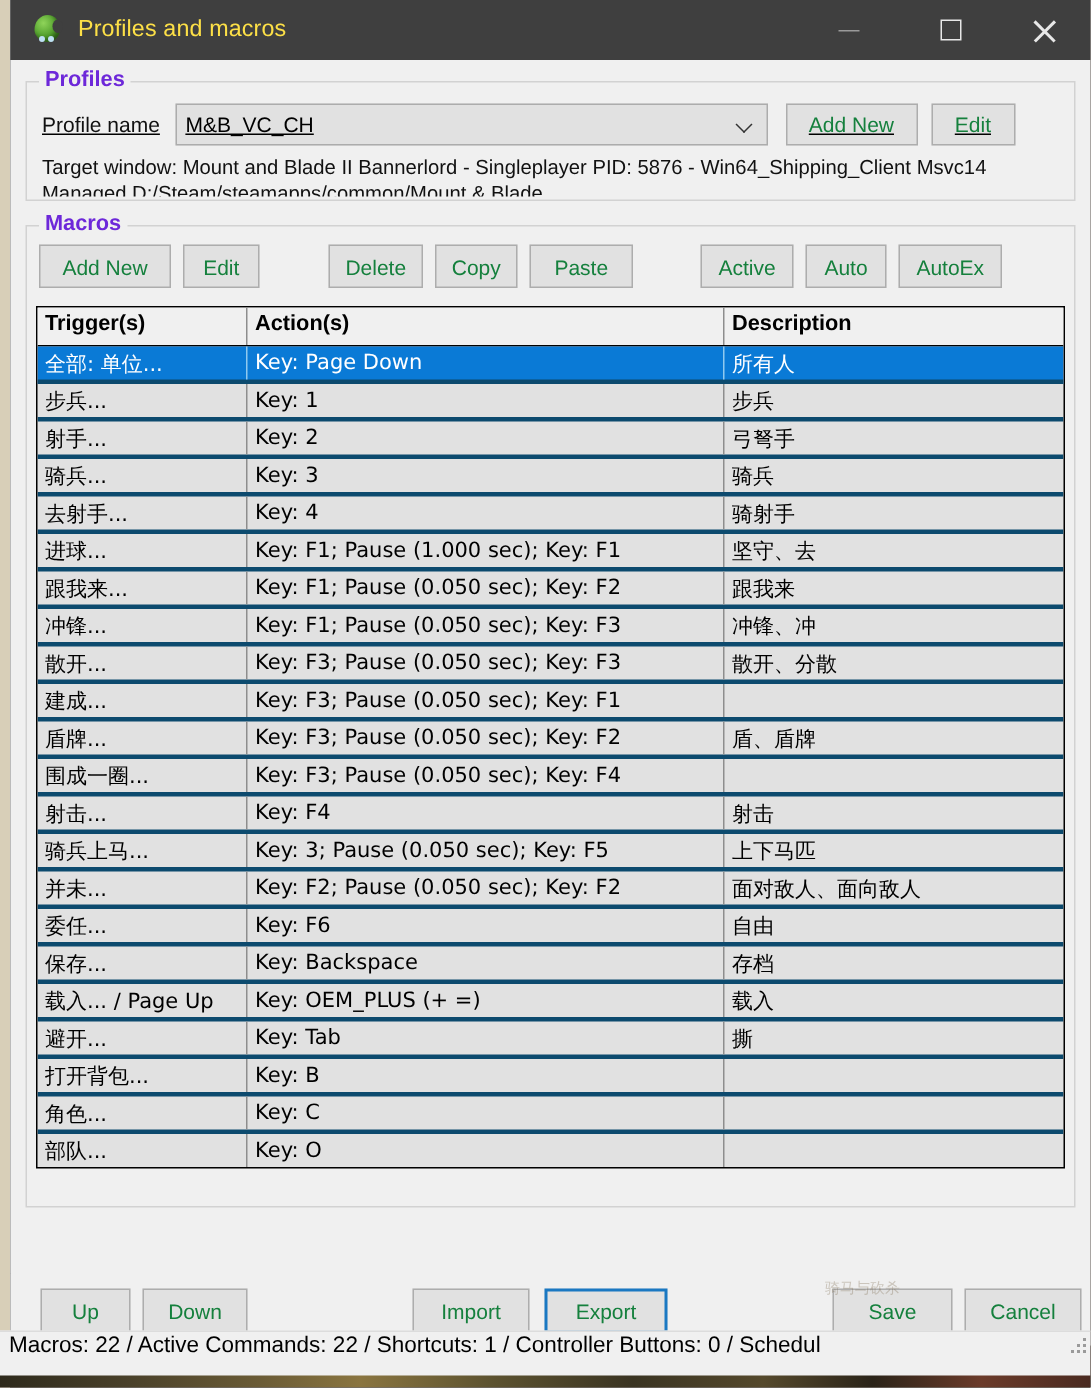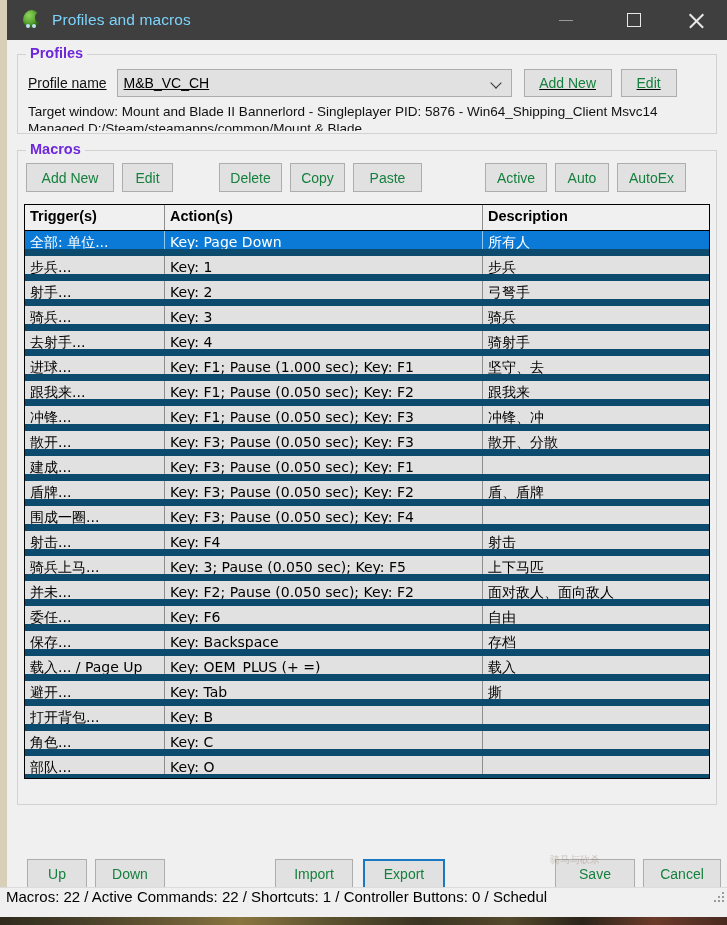--- a/index.html
+++ b/index.html
@@ -52,21 +52,21 @@
     position: absolute; right: 0px; top: 3px; width: 7px; height: 9px;
     background: #3f3f3f; border-radius: 50%;
   }
   #app-icon .dot1, #app-icon .dot2 {
     position: absolute; bottom: 2px; width: 4px; height: 4px;
     background: #bfe0f5; border-radius: 50%;
   }
   #app-icon .dot1 { left: 4px; }
   #app-icon .dot2 { left: 10px; }
   #window-title {
-    color: #7dd3fc; font-size: 15.5px; letter-spacing: .1px;
+    color: #fde047; font-size: 15.5px; letter-spacing: .1px;
   }
   .wbtn {
     position: absolute; top: 0; height: 40px; width: 46px;
     display: flex; align-items: center; justify-content: center;
   }
   #btn-min  { right: 138px; }
   #btn-max  { right: 70px; }
   #btn-close{ right: 8px; }
   .wbtn .minglyph { width: 14px; height: 1px; background: #9a9a9a; }
   .wbtn .maxglyph { width: 14px; height: 14px; border: 1.6px solid #e8e8e8; }
@@ -122,41 +122,41 @@
 
   
   #group-macros { height: 655px; margin-top: 16px; }
   #macro-toolbar { display: flex; align-items: center; padding: 12px 8px 0 8px; }
   #macro-toolbar .btn { height: 29px; }
   #mb-addnew { width: 88px; }
   #mb-edit   { width: 51px; margin-left: 8px; }
   #mb-delete { width: 63px; margin-left: 46px; }
   #mb-copy   { width: 55px; margin-left: 8px; }
   #mb-paste  { width: 69px; margin-left: 8px; }
-  #mb-active { width: 62px; margin-left: 63px; }
+  #mb-active { width: 62px; margin-left: 45px; }
   #mb-auto   { width: 54px; margin-left: 8px; }
   #mb-autoex { width: 69px; margin-left: 8px; }
 
   
   #macro-table {
     margin: 12px 6px 0 6px; border: 1.6px solid #000;
     background: #e1e1e1; height: 575px; overflow: hidden;
   }
   .trow { display: flex; height: 25px; align-items: stretch; }
   #macro-head { height: 26px; background: #f0f0f0; border-bottom: 1.6px solid #000; }
   #macro-head .cell { font-weight: bold; font-size: 14.5px; color: #000; }
   .cell {
     font-size: 14px; color: #000; padding: 3px 0 0 5px;
     overflow: hidden; white-space: nowrap;
     display: block;
   }
   .c-trigger { flex: 0 0 140px; border-right: 1px solid #8d8d8d; }
   .c-action  { flex: 0 0 318px; border-right: 1px solid #8d8d8d; }
   .c-desc    { flex: 1 1 auto; }
-  .trow.data { border-bottom: 7px solid #0c4a6e; }
+  .trow.data { border-bottom: 3px solid #0c4a6e; }
   .trow.data.selected { background: #0a7ad6; }
   .trow.data.selected .cell { color: #fff; }
   .trow.data.selected .c-trigger, .trow.data.selected .c-action { border-right-color: #8fc9ef; }
   .zh { font-family: "DejaVu Sans", sans-serif; }
 
   
   #bottombar { position: relative; height: 48px; flex: 0 0 48px; background: #f0f0f0; }
   #bottombar .btn { position: absolute; top: 10px; height: 30px; }
   #bb-up     { left: 20px;  width: 60px; }
   #bb-down   { left: 88px;  width: 70px; }

